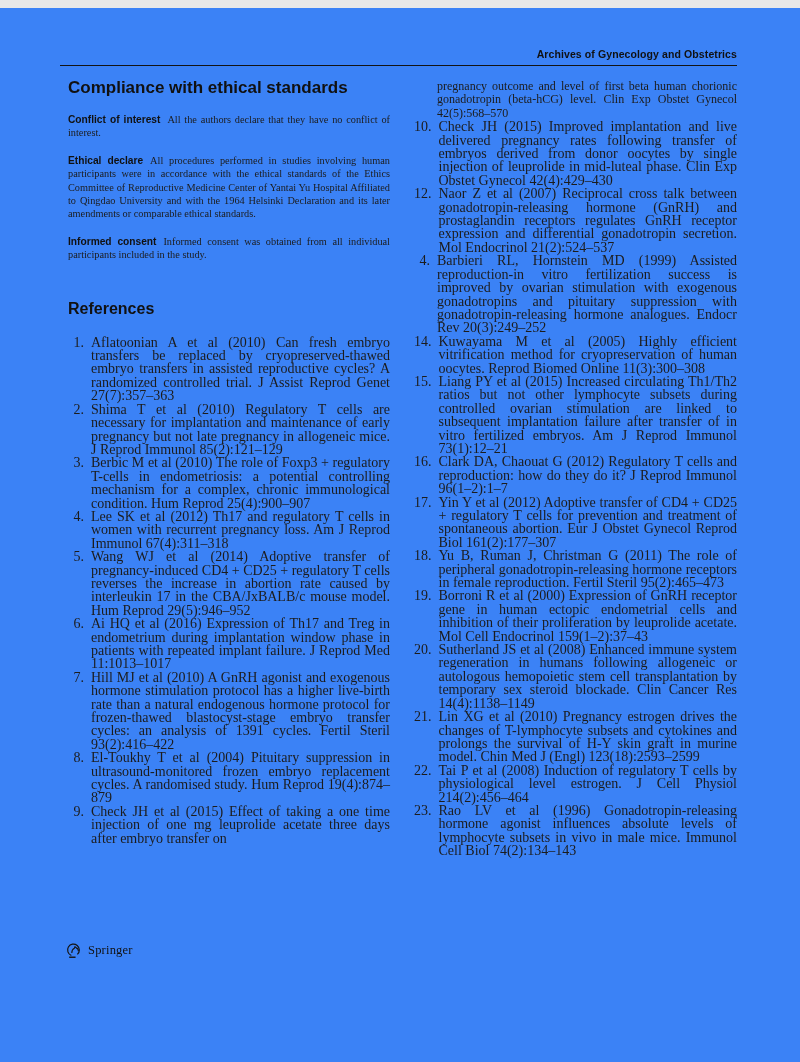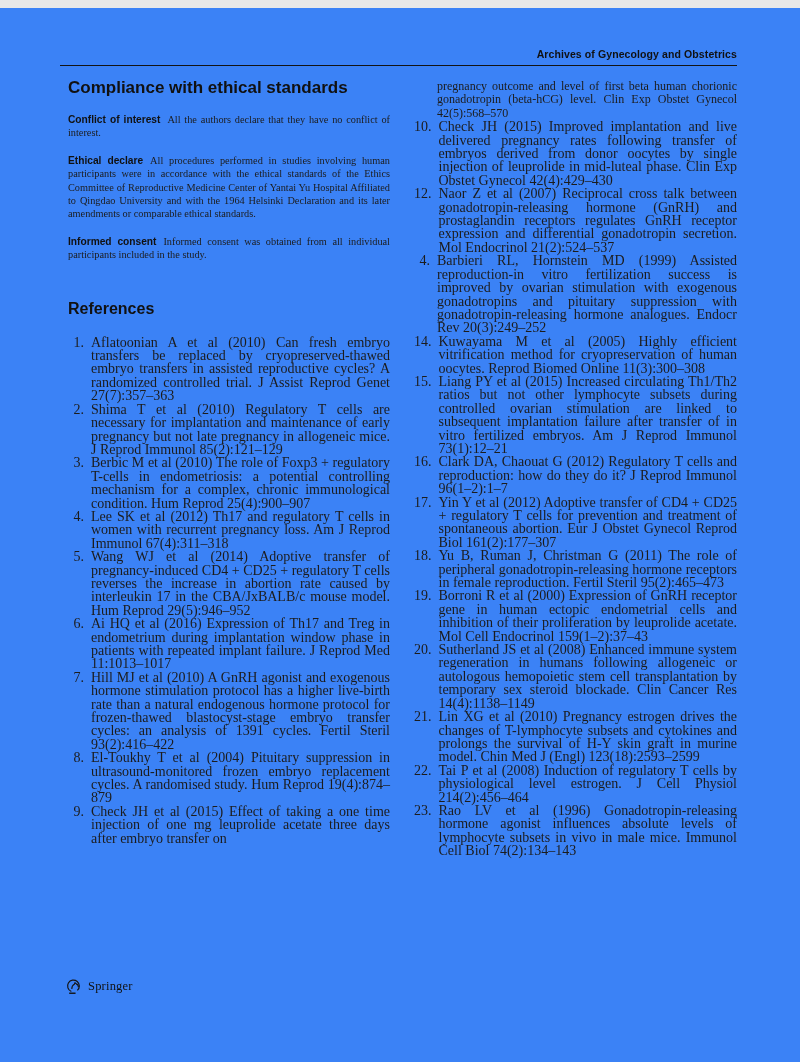--- a/index.html
+++ b/index.html
@@ -82,21 +82,21 @@
   }
   .ref-continuation {
     font-size: 12px;
     line-height: 13.4px;
     text-align: justify;
     margin-left: 23px;
   }
   .footer {
     position: absolute;
     left: 66px;
-    top: 970px;
+    top: 934px;
     display: flex;
     align-items: center;
     gap: 5px;
   }
   .springer-icon { display: inline-block; width: 17px; height: 17px; }
   .springer-word {
     font-family: "Liberation Serif", serif;
     font-size: 12.5px;
     font-weight: 500;
     letter-spacing: .2px;

